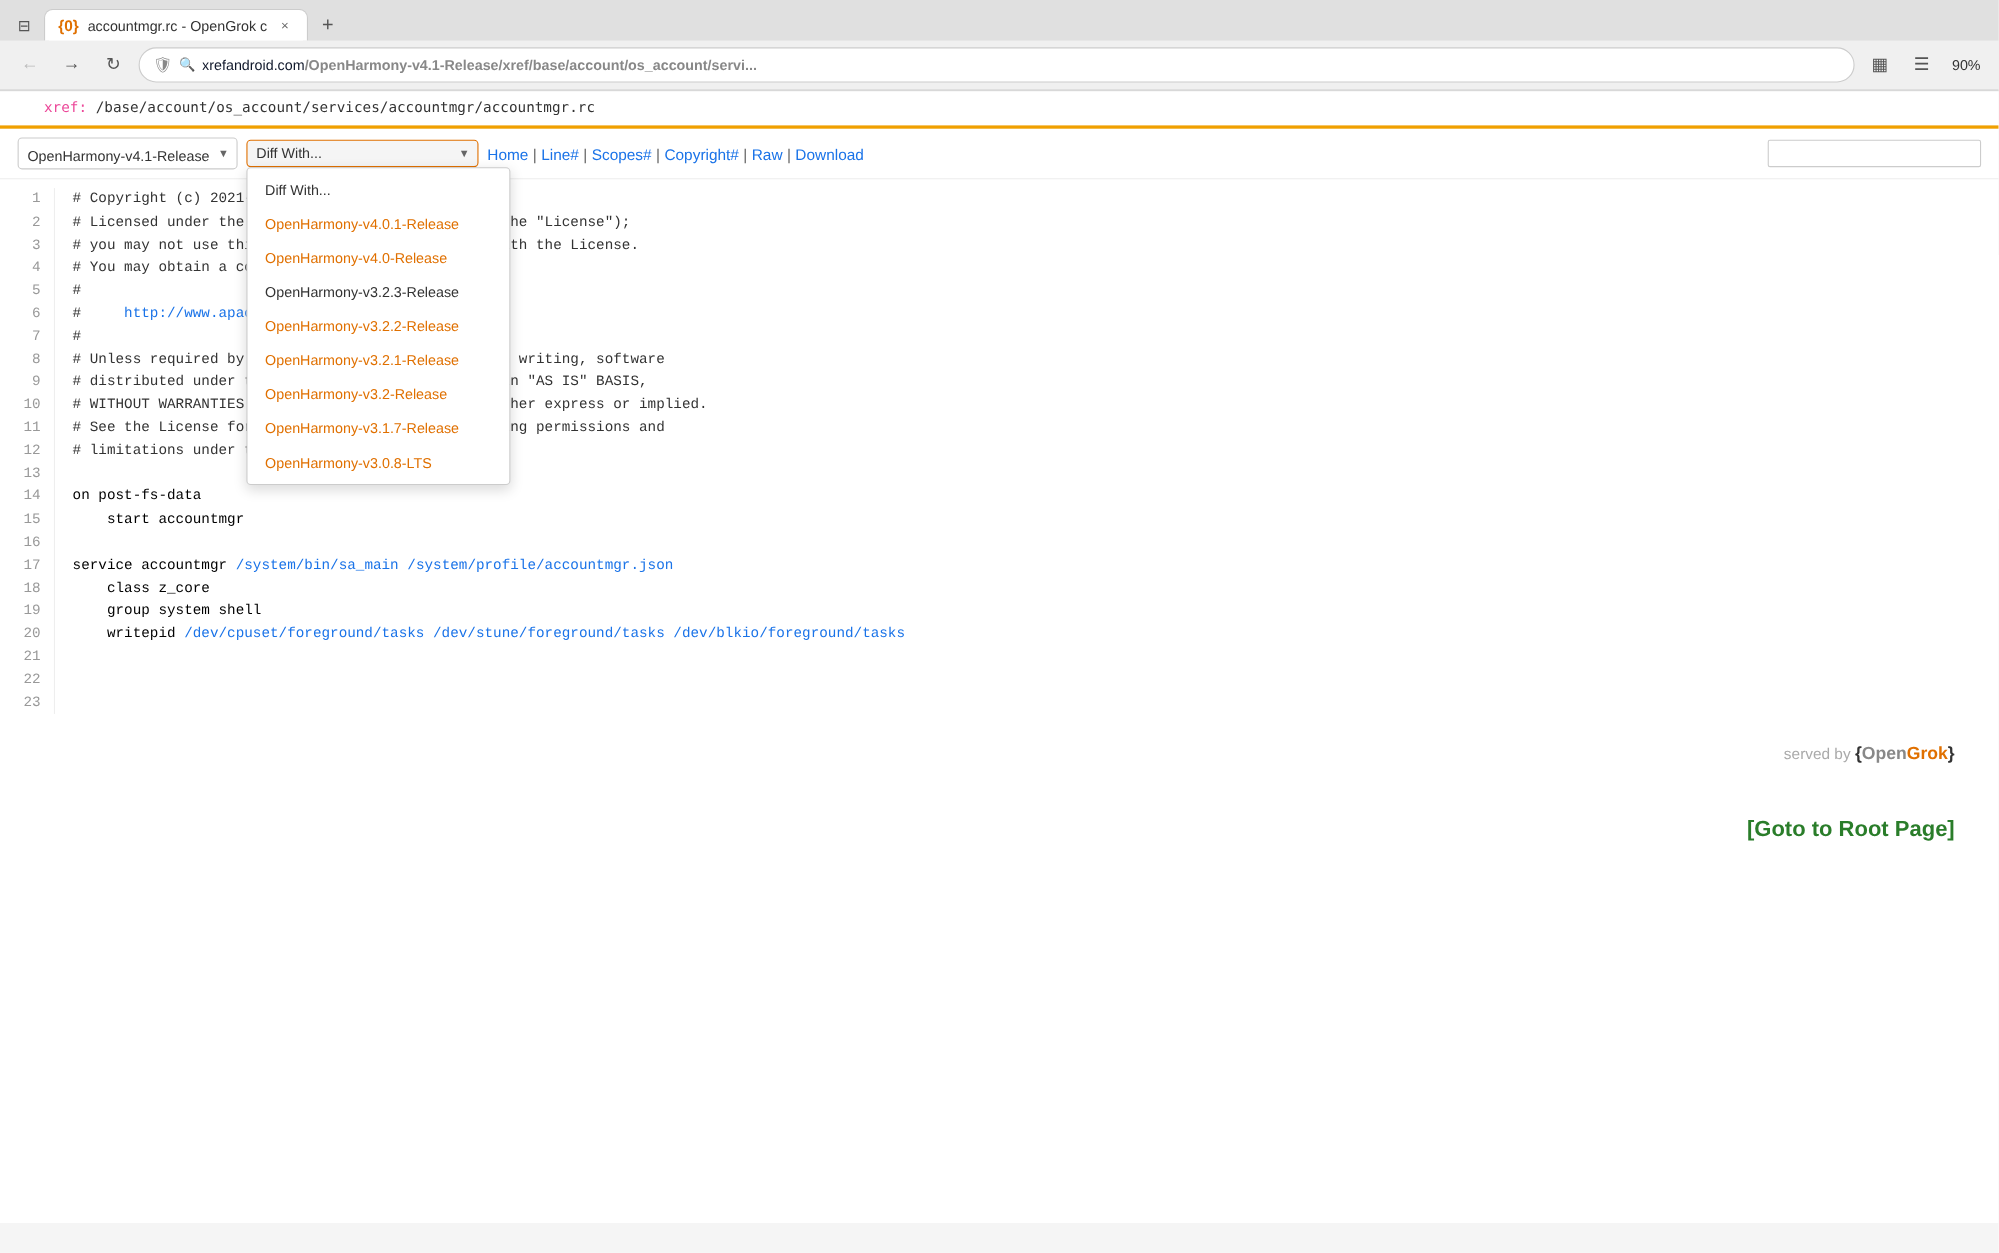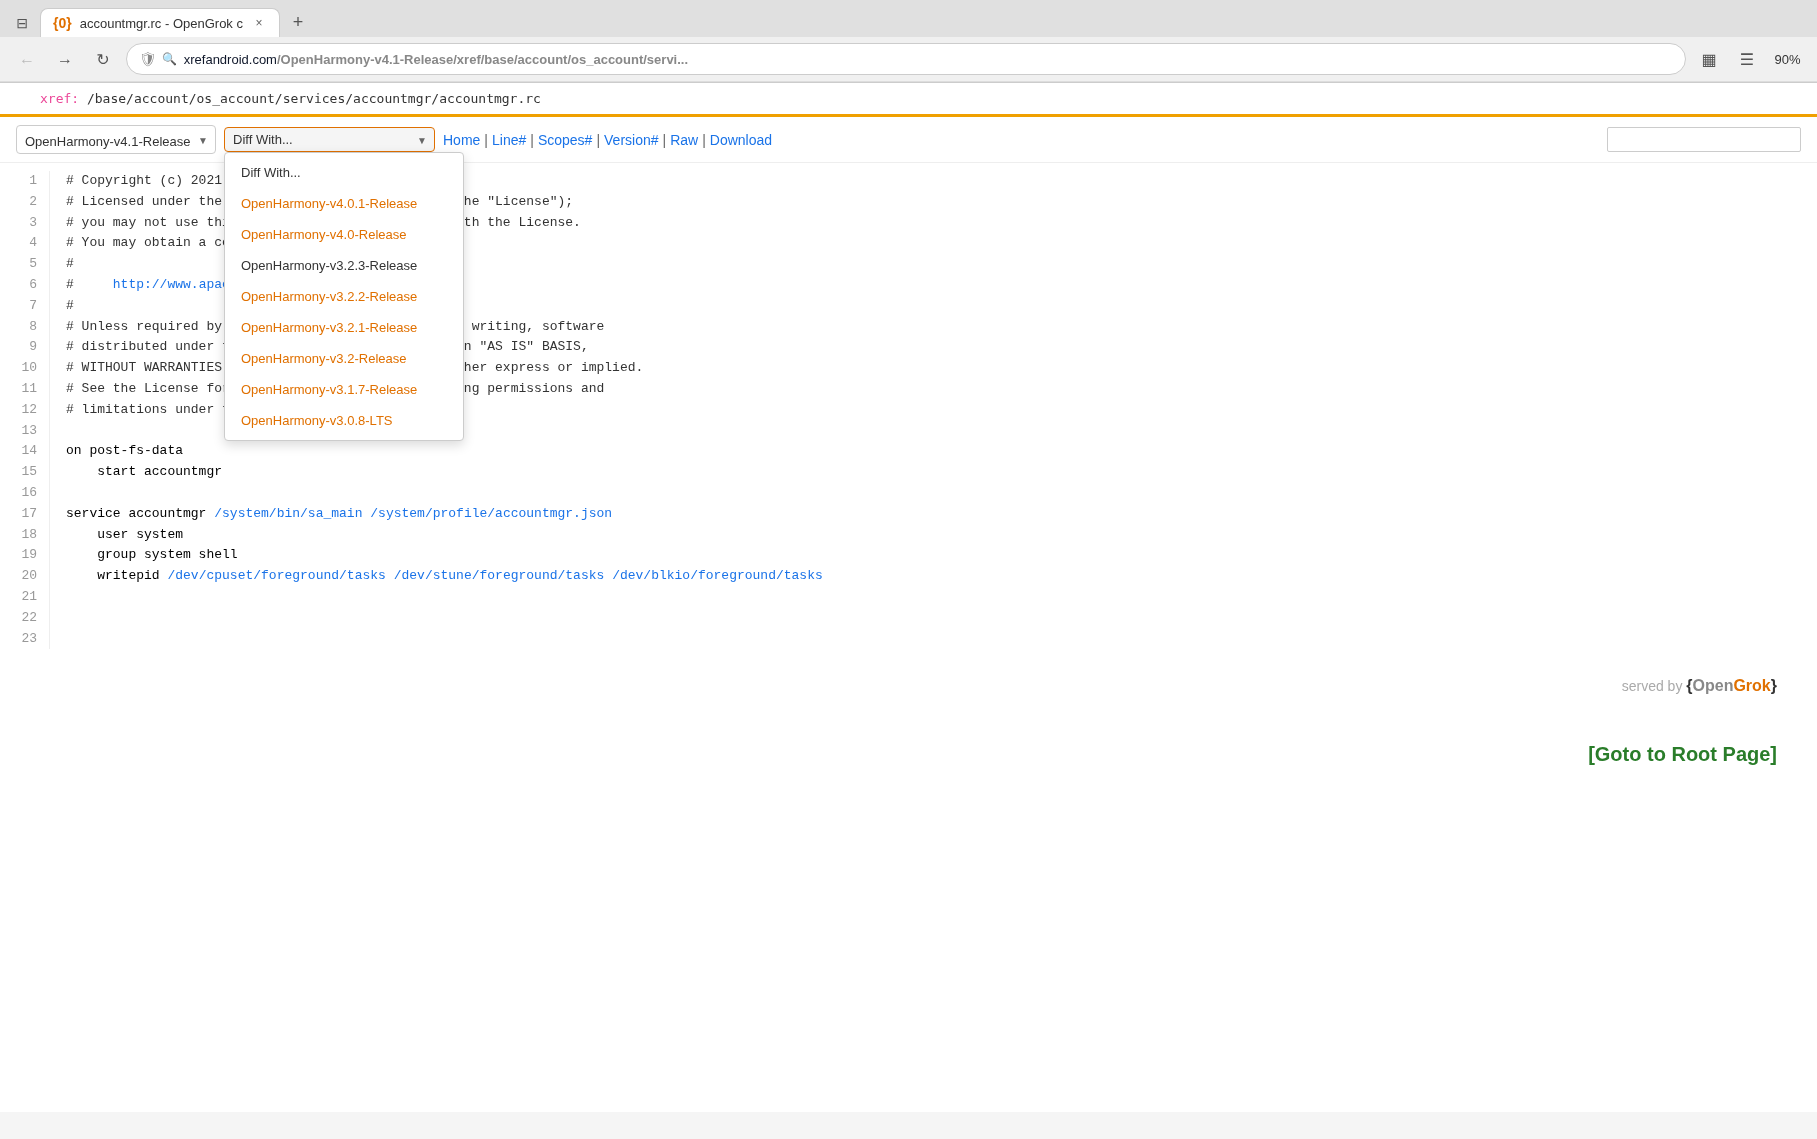--- a/index.html
+++ b/index.html
@@ -374,21 +374,21 @@
       </div>
     </div>
 
     <div class="toolbar-links">
       <a href="#">Home</a>
       <span class="separator">|</span>
       <a href="#">Line#</a>
       <span class="separator">|</span>
       <a href="#">Scopes#</a>
       <span class="separator">|</span>
-      <a href="#">Version#</a>
+      <a href="#">Copyright#</a>
       <span class="separator">|</span>
       <a href="#">Raw</a>
       <span class="separator">|</span>
       <a href="#">Download</a>
     </div>
     <input type="text" class="search-box" placeholder="" style="">
   </div>
 
   <div class="code-area">
     <div class="line-numbers">
@@ -427,21 +427,21 @@
       <div class="code-line"><span class="comment"># Unless required by applicable law or agreed to in writing, software</span></div>
       <div class="code-line"><span class="comment"># distributed under the License is distributed on an "AS IS" BASIS,</span></div>
       <div class="code-line"><span class="comment"># WITHOUT WARRANTIES OR CONDITIONS OF ANY KIND, either express or implied.</span></div>
       <div class="code-line"><span class="comment"># See the License for the specific language governing permissions and</span></div>
       <div class="code-line"><span class="comment"># limitations under the License.</span></div>
       <div class="code-line"> </div>
       <div class="code-line">on post-fs-data</div>
       <div class="code-line">    start accountmgr</div>
       <div class="code-line"> </div>
       <div class="code-line">service accountmgr <a href="#" class="path-link">/system/bin/sa_main</a> <a href="#" class="path-link">/system/profile/accountmgr.json</a></div>
-      <div class="code-line">    user system</div>
+      <div class="code-line">    class z_core</div>
       <div class="code-line">    group system shell</div>
       <div class="code-line">    writepid <a href="#" class="path-link">/dev/cpuset/foreground/tasks</a> <a href="#" class="path-link">/dev/stune/foreground/tasks</a> <a href="#" class="path-link">/dev/blkio/foreground/tasks</a></div>
       <div class="code-line"> </div>
     </div>
   </div>
 
   <div class="footer">
     <span class="served-by">served by</span>
     <span class="opengrok-brand">
       <span>{</span><span class="open">Open</span><span class="grok">Grok</span><span>}</span>

